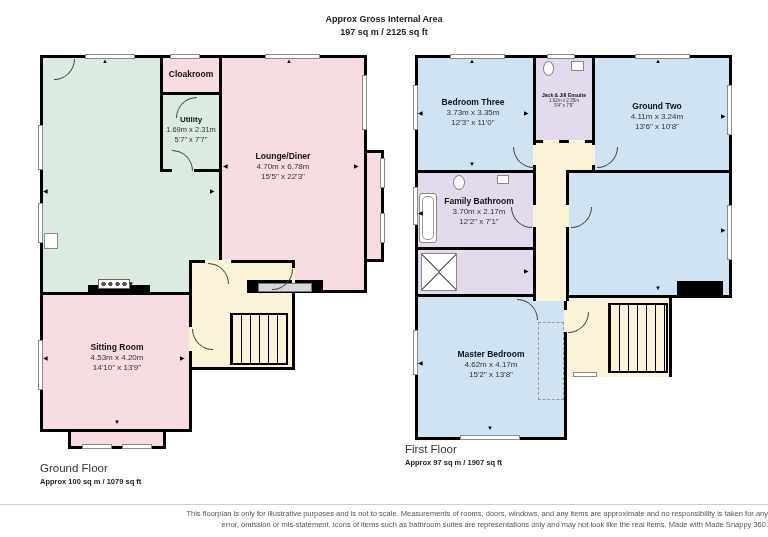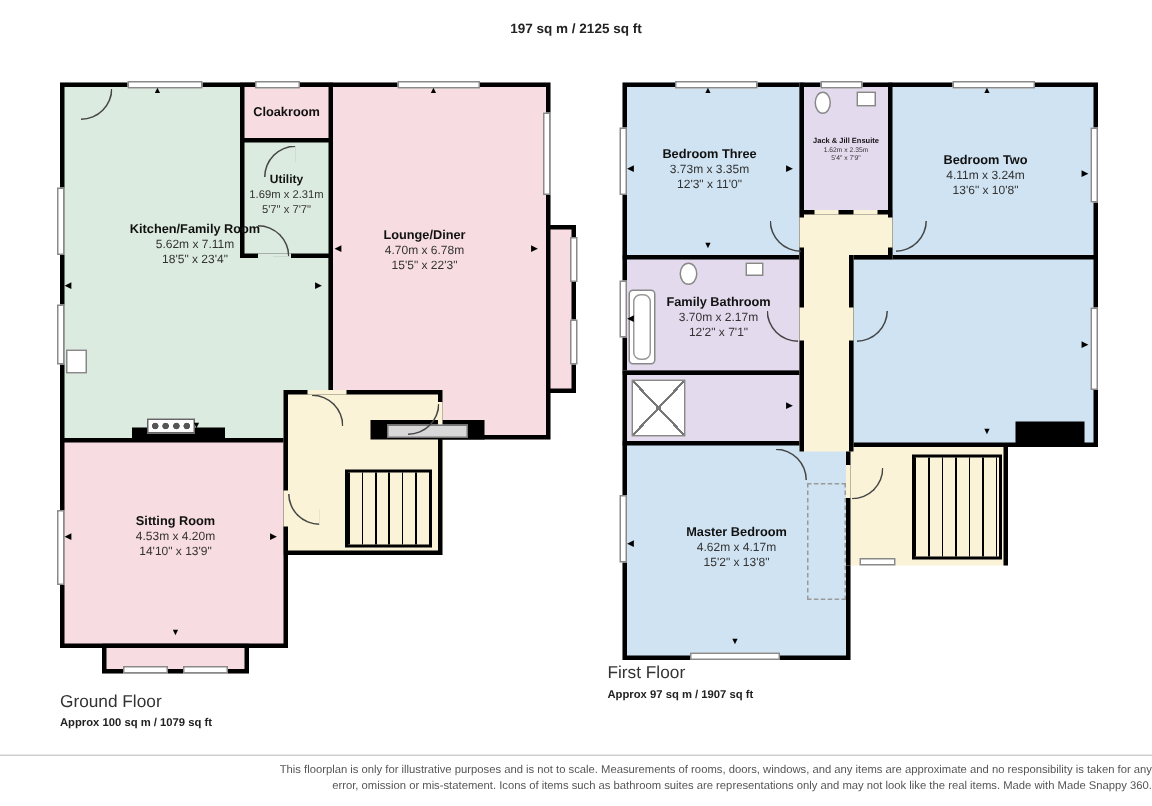--- a/index.html
+++ b/index.html
@@ -58,20 +58,21 @@
   .floor-lbl .fn{font-size:11.5px;color:#333;}
   .floor-lbl .fa{font-size:7.5px;font-weight:bold;color:#222;margin-top:3px;}
   .footer{position:absolute;left:0;bottom:6px;width:768px;text-align:right;z-index:30;}
   .footer-rule{border-top:1px solid #cfcfcf;width:768px;margin-bottom:4px;}
   .footer .txt{display:inline-block;width:600px;font-size:7.5px;color:#555;line-height:1.45;}
 </style>
 </head>
 <body>
 
 <div class="hdr">
+  <div>Approx Gross Internal Area</div>
   <div>197 sq m / 2125 sq ft</div>
 </div>
 
 <div class="floor" style="left:30px;top:55px;width:375px;height:395px;">
 
   <div class="room mint" style="left:10px;top:0;width:182px;height:240px;"></div>
   <div class="room pink" style="left:189px;top:0;width:148px;height:238px;"></div>
   <div class="room pink" style="left:334px;top:95px;width:20px;height:112px;"></div>
   <div class="room pink" style="left:130px;top:0;width:62px;height:40px;"></div>
   <div class="room mint" style="left:130px;top:37px;width:62px;height:80px;"></div>
@@ -116,25 +117,20 @@
   <span class="arr" style="left:98px;top:226px;">▼</span>
   <span class="arr" style="left:13px;top:133px;">◀</span>
   <span class="arr" style="left:180px;top:133px;">▶</span>
   <span class="arr" style="left:256px;top:3px;">▲</span>
   <span class="arr" style="left:324px;top:108px;">▶</span>
   <span class="arr" style="left:193px;top:108px;">◀</span>
   <span class="arr" style="left:84px;top:364px;">▼</span>
   <span class="arr" style="left:13px;top:300px;">◀</span>
   <span class="arr" style="left:150px;top:300px;">▶</span>
 
-  <div class="lbl" style="left:100px;top:108px;">
-    <span class="nm">Kitchen/Family Room</span>
-    <span>5.62m x 7.11m</span><br>
-    <span>18'5" x 23'4"</span>
-  </div>
   <div class="lbl" style="left:161px;top:20px;">
     <span class="nm">Cloakroom</span>
   </div>
   <div class="lbl" style="left:161px;top:75px;font-size:7.5px;">
     <span class="nm" style="font-size:8px;">Utility</span>
     <span>1.69m x 2.31m</span><br>
     <span>5'7" x 7'7"</span>
   </div>
   <div class="lbl" style="left:253px;top:112px;">
     <span class="nm">Lounge/Diner</span>
@@ -216,21 +212,21 @@
     <span class="nm">Bedroom Three</span>
     <span>3.73m x 3.35m</span><br>
     <span>12'3" x 11'0"</span>
   </div>
   <div class="lbl tiny" style="left:159px;top:45px;">
     <span class="nm">Jack &amp; Jill Ensuite</span>
     <span>1.62m x 2.35m</span><br>
     <span>5'4" x 7'9"</span>
   </div>
   <div class="lbl" style="left:252px;top:62px;">
-    <span class="nm">Bedroom Two</span>
+    <span class="nm">Ground Two</span>
     <span>4.11m x 3.24m</span><br>
     <span>13'6" x 10'8"</span>
   </div>
   <div class="lbl" style="left:74px;top:157px;">
     <span class="nm">Family Bathroom</span>
     <span>3.70m x 2.17m</span><br>
     <span>12'2" x 7'1"</span>
   </div>
   <div class="lbl" style="left:86px;top:310px;">
     <span class="nm">Master Bedroom</span>

